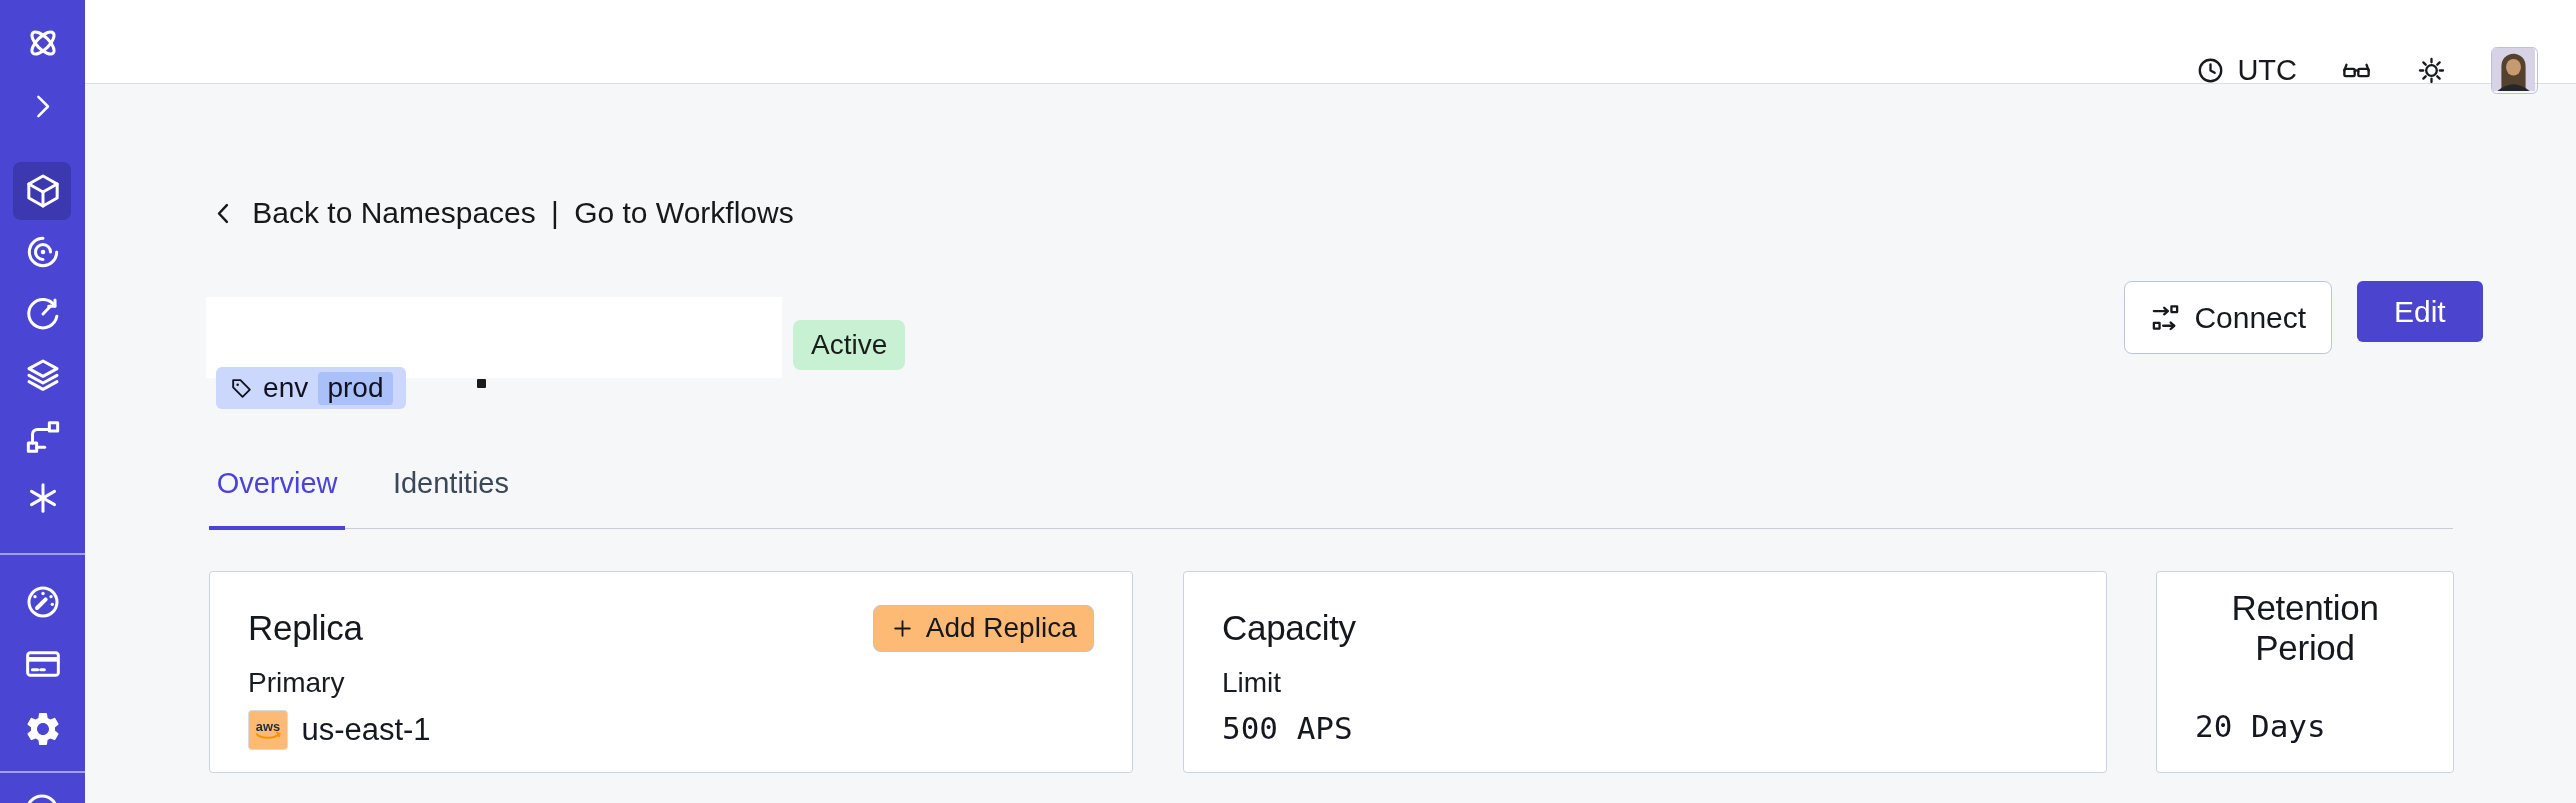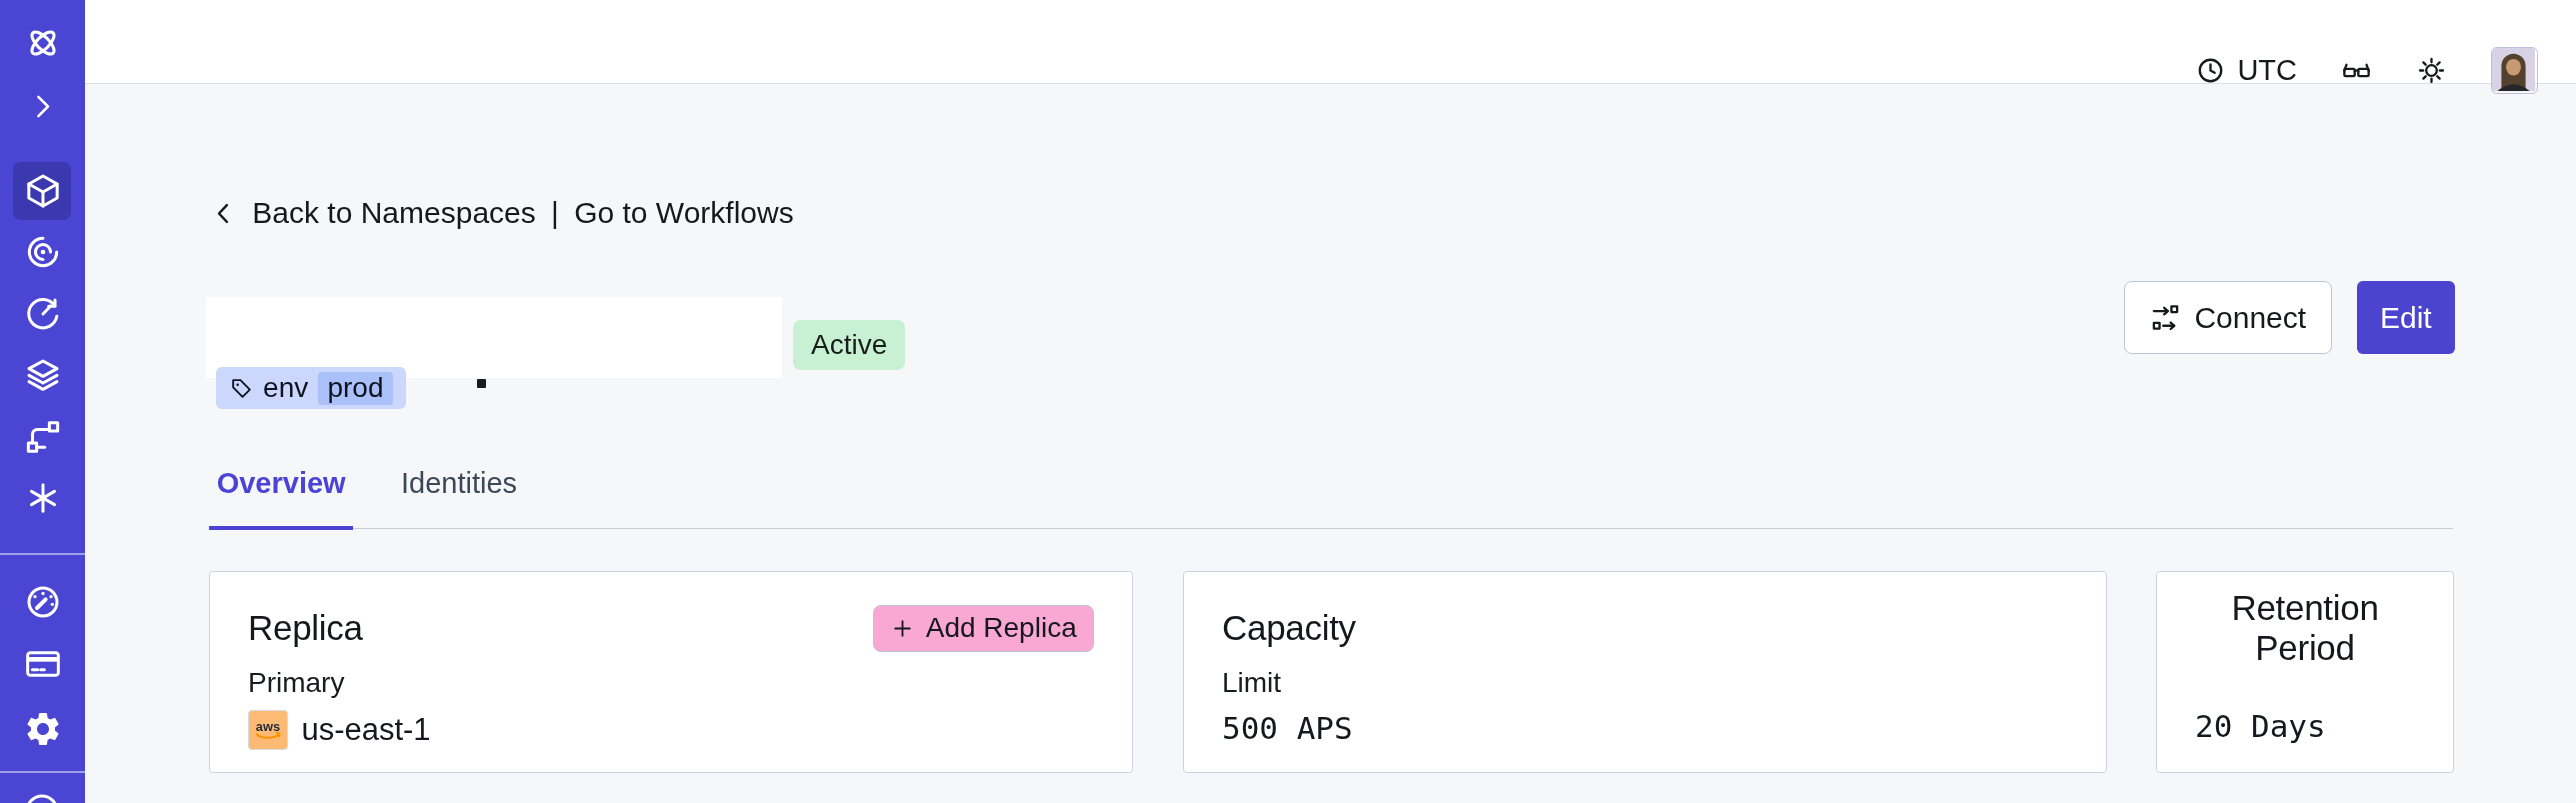--- a/index.html
+++ b/index.html
@@ -33,36 +33,36 @@
   
   .name-box { position:absolute; left:206px; top:297px; width:576px; height:81px; background:#ffffff; }
   .name-dot { position:absolute; left:477px; top:379px; width:8.6px; height:8.6px; background:#1b1b1b; border-radius:1px; }
   .status-badge { position:absolute; left:793px; top:320px; height:50px; display:inline-flex; align-items:center; padding:0 18px; background:#c8f0d3; border-radius:7.7px; font-size:28px; color:#191d1a; }
   .tag-pill { position:absolute; left:216px; top:367px; height:42px; display:inline-flex; align-items:center; gap:9.6px; padding:0 12.5px; background:#cbd7fc; border-radius:5.8px; font-size:28px; color:#10131f; }
   .tag-pill svg { width:25px; height:25px; }
   .tag-chip { display:inline-flex; align-items:center; height:33px; padding:0 9.6px; background:#a9c1f8; border-radius:3.8px; }
 
   .btn-connect { position:absolute; left:2124px; top:281px; height:73px; display:inline-flex; align-items:center; gap:13.4px; padding:0 25px; background:#fff; border:1.9px solid #bac5da; border-radius:7.7px; font-size:30px; color:#17191c; cursor:pointer; }
   .btn-connect svg { width:31px; height:31px; }
-  .btn-edit { position:absolute; left:2357px; top:281px; height:73px; display:inline-flex; align-items:center; padding:0 23px; background:#4a44ce; border:none; border-radius:5.8px; font-size:30px; color:#ffffff; cursor:pointer; }
+  .btn-edit { position:absolute; left:2357px; top:281px; height:61px; display:inline-flex; align-items:center; padding:0 37px; background:#4a44ce; border:none; border-radius:5.8px; font-size:30px; color:#ffffff; cursor:pointer; }
 
   
   .tabs { position:absolute; left:209px; top:467px; width:2244px; border-bottom:1.9px solid #c7ced9; display:flex; gap:40px; }
   .tab { display:inline-block; padding:0 7.7px 20px; font-size:29px; color:#3c4757; margin-bottom:-1.9px; cursor:pointer; }
-  .tab.active { color:#4a43d6; font-weight:700; border-bottom:4.8px solid #4a43d6; padding-bottom:26px; }
+  .tab.active { color:#4a43d6; font-weight:400; border-bottom:4.8px solid #4a43d6; padding-bottom:26px; }
 
   
   .card { position:absolute; top:571px; height:202px; background:#fff; border:1.9px solid #cad2df; border-radius:3.8px; padding:31px 38px; }
   .card.region    { left:209px;  width:924px; }
   .card.capacity  { left:1183px; width:924px; }
   .card.retention { left:2156px; width:298px;text-align:center; }
   .card-head { display:flex; align-items:center; justify-content:space-between; height:50px; }
   .card-head-left { display:flex; align-items:flex-start; gap:23px;flex-direction:column; }
   .card-title { font-size:35px; font-weight:500; color:#15181d; letter-spacing:-0.3px; }
-  .btn-small { height:47px; display:inline-flex; align-items:center; gap:10.5px; padding:0 16.3px; background:#f9a8d4; border:1.9px solid #bac5da; border-radius:7.7px; font-size:28px; color:#16181d; cursor:pointer; white-space:nowrap; }
+  .btn-small { height:47px; display:inline-flex; align-items:center; gap:10.5px; padding:0 16.3px; background:#fdba74; border:1.9px solid #bac5da; border-radius:7.7px; font-size:28px; color:#16181d; cursor:pointer; white-space:nowrap; }
   .btn-small svg { width:25px; height:25px; }
   .highlight-box { border:6.7px solid #e8431f; padding:4.8px; margin:-11.5px -11.5px -11.5px 0; border-radius:1.9px; }
   .field-label { margin-top:14.4px; font-size:28px; color:#181b20; }
   .value-row { margin-top:10.5px; display:flex; align-items:center; gap:13.4px; font-size:31px; color:#15181e; }
   .value-row.solo { margin-top:55px; }
   .mono-val { font-size:31px; }
   .aws-badge { width:40px; height:40px; background:#fdba74; border:1.9px solid #d7dbe2; border-radius:3.8px; display:flex; align-items:center; justify-content:center; }
   .ondemand-badge { height:44px; display:inline-flex; align-items:center; gap:8.6px; padding:0 14.4px; background:#ddd8f9; border-radius:5.8px; font-size:28px; color:#17122b; }
   .ondemand-badge svg { width:26px; height:26px; }
 

